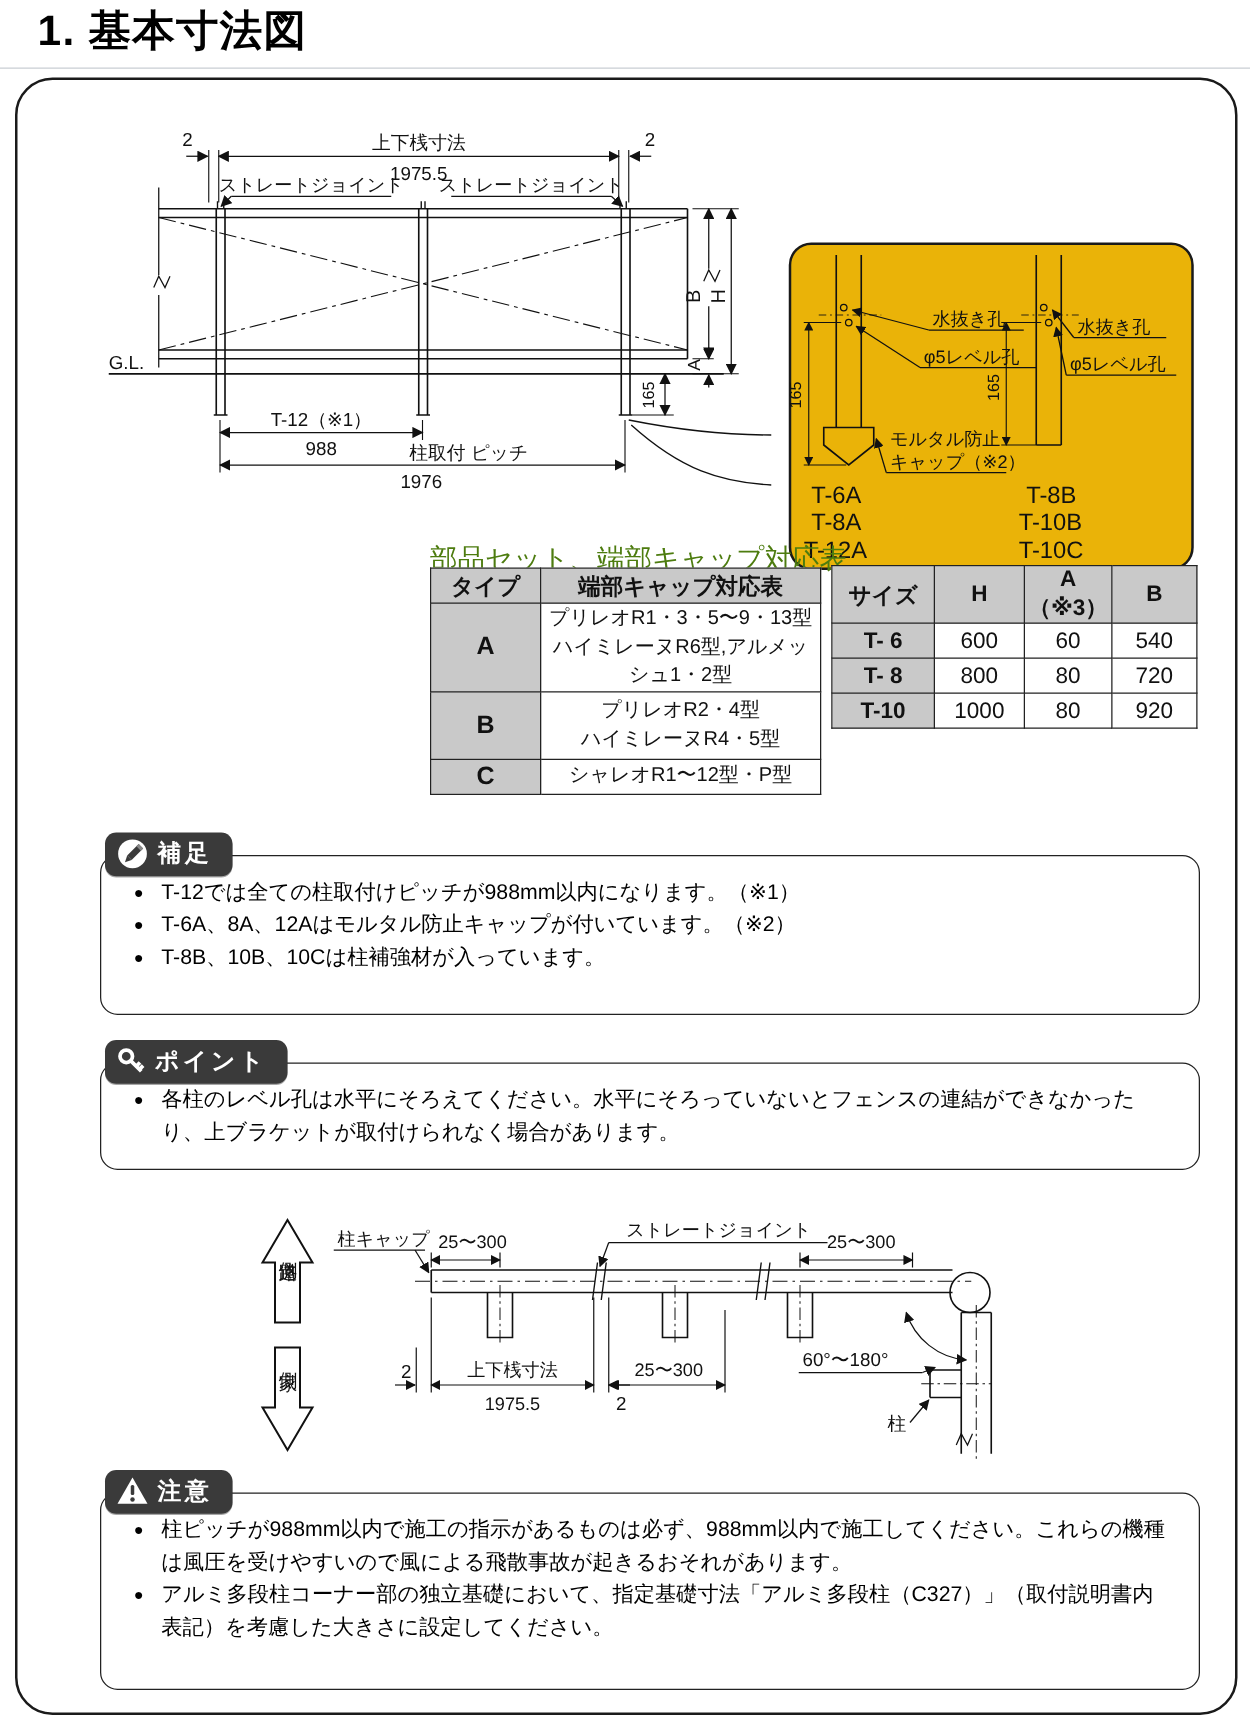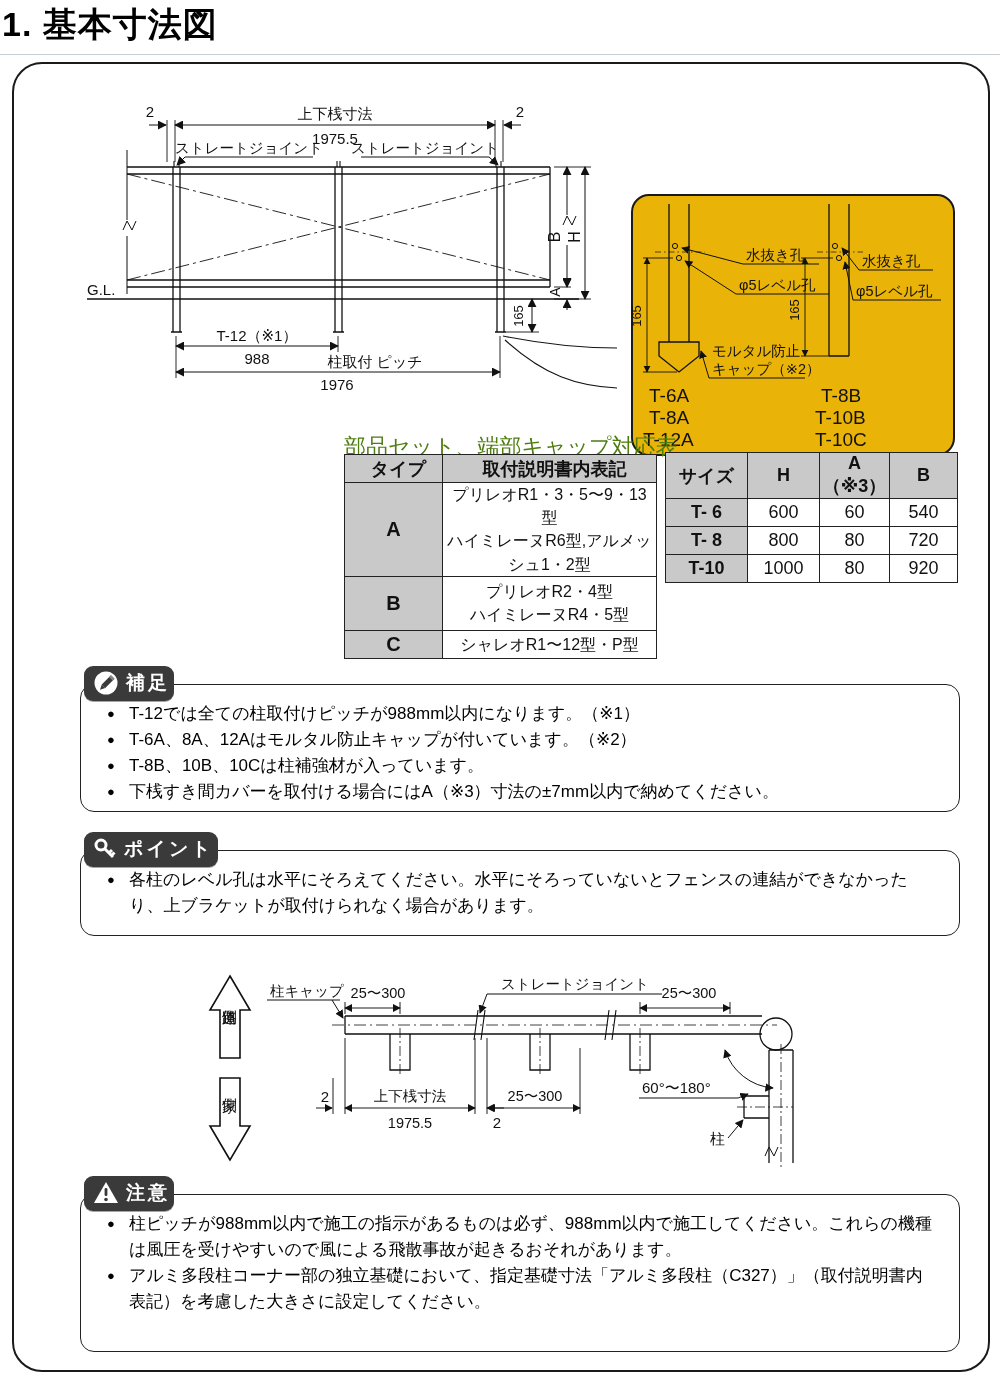--- a/index.html
+++ b/index.html
@@ -2,60 +2,60 @@
 <html><head>
 <meta charset="utf-8">
 <style>
   html,body{margin:0;padding:0;}
   body{
     width:1000px;height:1380px;position:relative;background:#ffffff;
     font-family:"Liberation Sans","DejaVu Sans",sans-serif;color:#111;
     -webkit-font-smoothing:antialiased;
   }
   .page-title{
-    position:absolute;left:2px;top:2px;font-size:34px;font-weight:900;
+    position:absolute;left:30px;top:2px;font-size:34px;font-weight:900;
     letter-spacing:1px;color:#000;margin:0;
   }
   .title-rule{position:absolute;left:0;top:54px;width:1000px;height:1px;background:#c9ced4;}
   .outer-frame{
     position:absolute;left:12px;top:62px;width:974px;height:1306px;
     border:2.5px solid #1a1a1a;border-radius:30px;background:#fff;
   }
   svg{position:absolute;overflow:visible;}
   svg text{fill:#111;}
   .detail-box{
     position:absolute;left:617px;top:130px;width:320px;height:258px;
     border:2px solid #1a1a1a;border-radius:18px;background:#eab308;
   }
   
   .table-title{position:absolute;left:342px;top:430px;font-size:22px;font-weight:normal;color:#4d7c0f;}
   table{border-collapse:collapse;position:absolute;background:#fff;table-layout:fixed;}
   td,th{border:1.8px solid #222;text-align:center;vertical-align:middle;padding:0 2px;}
   .parts-table{left:342px;top:452px;width:313px;}
-  .parts-table th{background:#c9c9c9;font-size:18px;font-weight:bold;height:27px;padding-left:12px;}
+  .parts-table th{background:#c9c9c9;font-size:18px;font-weight:bold;height:27px;}
   .parts-table .type-cell{background:#c9c9c9;font-size:20px;font-weight:bold;width:83px;}
   .parts-table .fence-cell{font-size:16px;line-height:1.45;}
   .fence-small{font-size:16px;display:block;}
   .fence-line{display:block;}
   .row-tall{height:54px;}
   .row-short{height:28px;}
   .size-table{left:663px;top:450px;width:292px;}
   .size-table th{background:#c9c9c9;font-size:18px;font-weight:bold;height:27px;}
   .size-table .size-cell{background:#c9c9c9;font-size:18px;font-weight:bold;}
   .size-table td{font-size:18px;height:27px;}
   .size-table col.c0{width:82px}.size-table col.c1{width:72px}
   .size-table col.c2{width:70px}.size-table col.c3{width:68px}
   
   .note-box{
     position:absolute;left:78px;width:878px;border:1.8px solid #222;
     border-radius:14px;background:#fff;
   }
   .note-badge{
     position:absolute;top:-19px;left:3px;background:#3a3a3a;color:#fff;
-    border-radius:9px;padding:4px 4px 5px 9px;font-size:19px;font-weight:bold;
+    border-radius:9px;padding:4px 16px 5px 9px;font-size:19px;font-weight:bold;
     display:flex;align-items:center;gap:7px;letter-spacing:3px;
     box-shadow:0 1px 0 rgba(0,0,0,.35);
   }
   .note-badge svg{position:static;display:block;}
   .note-list{list-style:none;margin:0;padding:16px 20px 12px 26px;}
   .note-list li{
     position:relative;padding-left:22px;font-size:17px;line-height:26px;color:#000;
   }
   .note-list li::before{content:"●";position:absolute;left:0;top:0;font-size:13px;line-height:26px;}
   #box-hosoku{top:682px;height:126px;}
@@ -208,21 +208,21 @@
       <text x="182" y="250" font-size="19">T-10C</text>
     </svg>
   </div>
 
   <div class="table-title" style="left:330px;top:368px;">部品セット、端部キャップ対応表</div>
 
   <table class="parts-table" style="left:330px;top:390px;">
     <tbody>
         <tr>
       <th style="width:83px;">タイプ</th>
-      <th>取付説明書内表記</th>
+      <th>端部キャップ対応表</th>
     </tr>
     <tr class="row-tall">
       <td class="type-cell">A</td>
       <td class="fence-cell">
         <span class="fence-line">プリレオR1・3・5〜9・13型</span>
         <span class="fence-small">ハイミレーヌR6型,アルメッシュ1・2型</span>
       </td>
     </tr>
     <tr class="row-tall">
       <td class="type-cell">B</td>
@@ -282,21 +282,20 @@
           <path d="M11,17h5l-2.5,5z" fill="#3a3a3a"></path>
           <rect x="11" y="4" width="5" height="2.6" fill="#888"></rect>
         </g>
       </svg>
       <span>補足</span>
     </div>
     <ul class="note-list">
       <li>T-12では全ての柱取付けピッチが988mm以内になります。（※1）</li>
       <li>T-6A、8A、12Aはモルタル防止キャップが付いています。（※2）</li>
       <li>T-8B、10B、10Cは柱補強材が入っています。</li>
-      <li>下桟すき間カバーを取付ける場合にはA（※3）寸法の±7mm以内で納めてください。</li>
     </ul>
   </section>
 
   <section class="note-box" id="box-point" style="left:66px;top:786px;">
     <div class="note-badge">
       <svg width="24" height="24" viewBox="0 0 24 24">
         <circle cx="8" cy="8" r="5" fill="none" stroke="#fff" stroke-width="3"></circle>
         <path d="M11.5,11.5L20,20 M16,16l3,-3 M18.5,18.5l3,-3" stroke="#fff" stroke-width="3" fill="none"></path>
       </svg>
       <span>ポイント</span>

